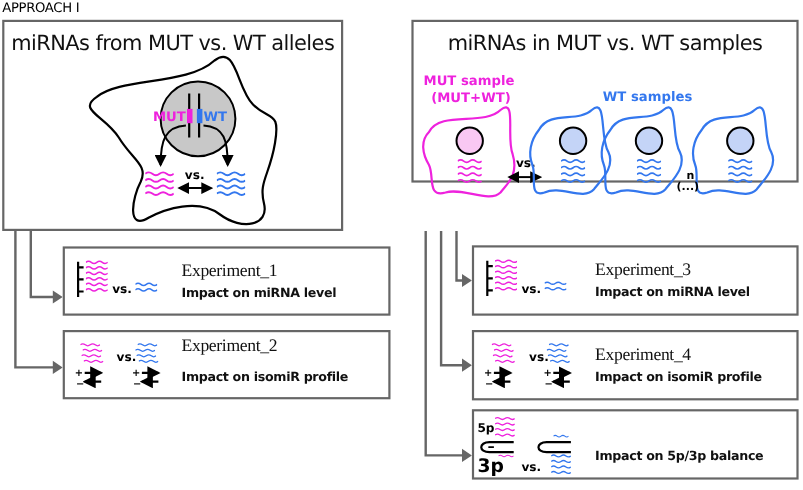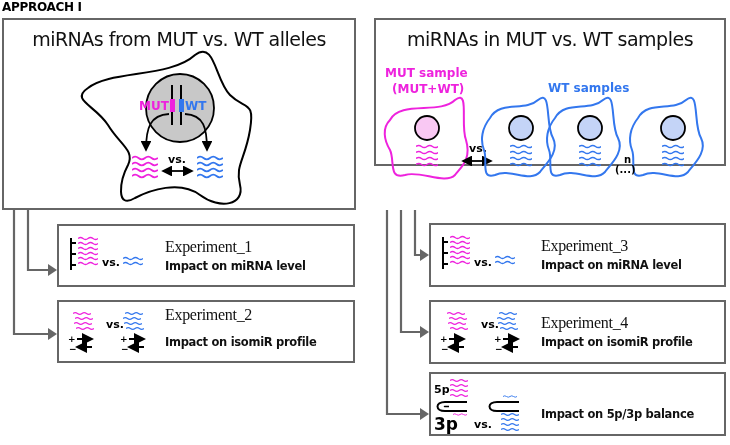--- a/index.html
+++ b/index.html
@@ -1,33 +1,33 @@
 <!DOCTYPE html>
 <html><head>
 <meta charset="utf-8">
 <style>
   html,body{margin:0;padding:0;background:#fff;}
   body{width:730px;height:445px;position:relative;overflow:hidden;font-family:"DejaVu Sans",sans-serif;}
   .abs{position:absolute;}
-  .hdr{font-family:"DejaVu Sans",sans-serif;font-weight:bold;font-size:12px;color:#000;letter-spacing:-0.3px;}
+  .hdr{font-family:"DejaVu Sans",sans-serif;font-weight:normal;font-size:12px;color:#000;letter-spacing:-0.3px;}
   .panel{position:absolute;border:2px solid #666;background:#fff;box-sizing:border-box;}
   .ptitle{position:absolute;left:0;right:0;text-align:center;font-size:19px;color:#111;font-family:"DejaVu Sans",sans-serif;letter-spacing:-0.5px;}
   .exp{position:absolute;border:2px solid #666;background:#fff;box-sizing:border-box;}
   .exp-title{position:absolute;font-size:16px;color:#111;font-family:Liberation Serif, serif;letter-spacing:-0.3px;}
   .exp-sub{position:absolute;font-size:11.5px;font-weight:bold;color:#111;font-family:"DejaVu Sans",sans-serif;letter-spacing:-0.3px;}
   svg{position:absolute;left:0;top:0;overflow:visible;}
   .lbl{font-family:"DejaVu Sans",sans-serif;font-weight:bold;}
 </style>
 </head>
 <body>
 
 <div class="abs hdr" style="left:2px;top:0px;">APPROACH I</div>
 <div class="abs hdr" style="left:376px;top:18px;">APPROACH II</div>
 
-<div class="panel" style="left:2px;top:18px;width:354px;height:192px;">
+<div class="panel" style="left:2px;top:18px;width:310px;height:192px;">
   <div class="ptitle" style="top:8px;">miRNAs from MUT vs. WT alleles</div>
 </div>
 
 <div class="panel" style="left:374px;top:18px;width:352px;height:148px;">
   <div class="ptitle" style="top:8px;">miRNAs in MUT vs. WT samples</div>
 </div>
 
 <svg width="730" height="445" viewBox="0 0 730 445">
   <defs>
     <marker id="ah" markerWidth="6" markerHeight="6" refX="5" refY="3" orient="auto">

